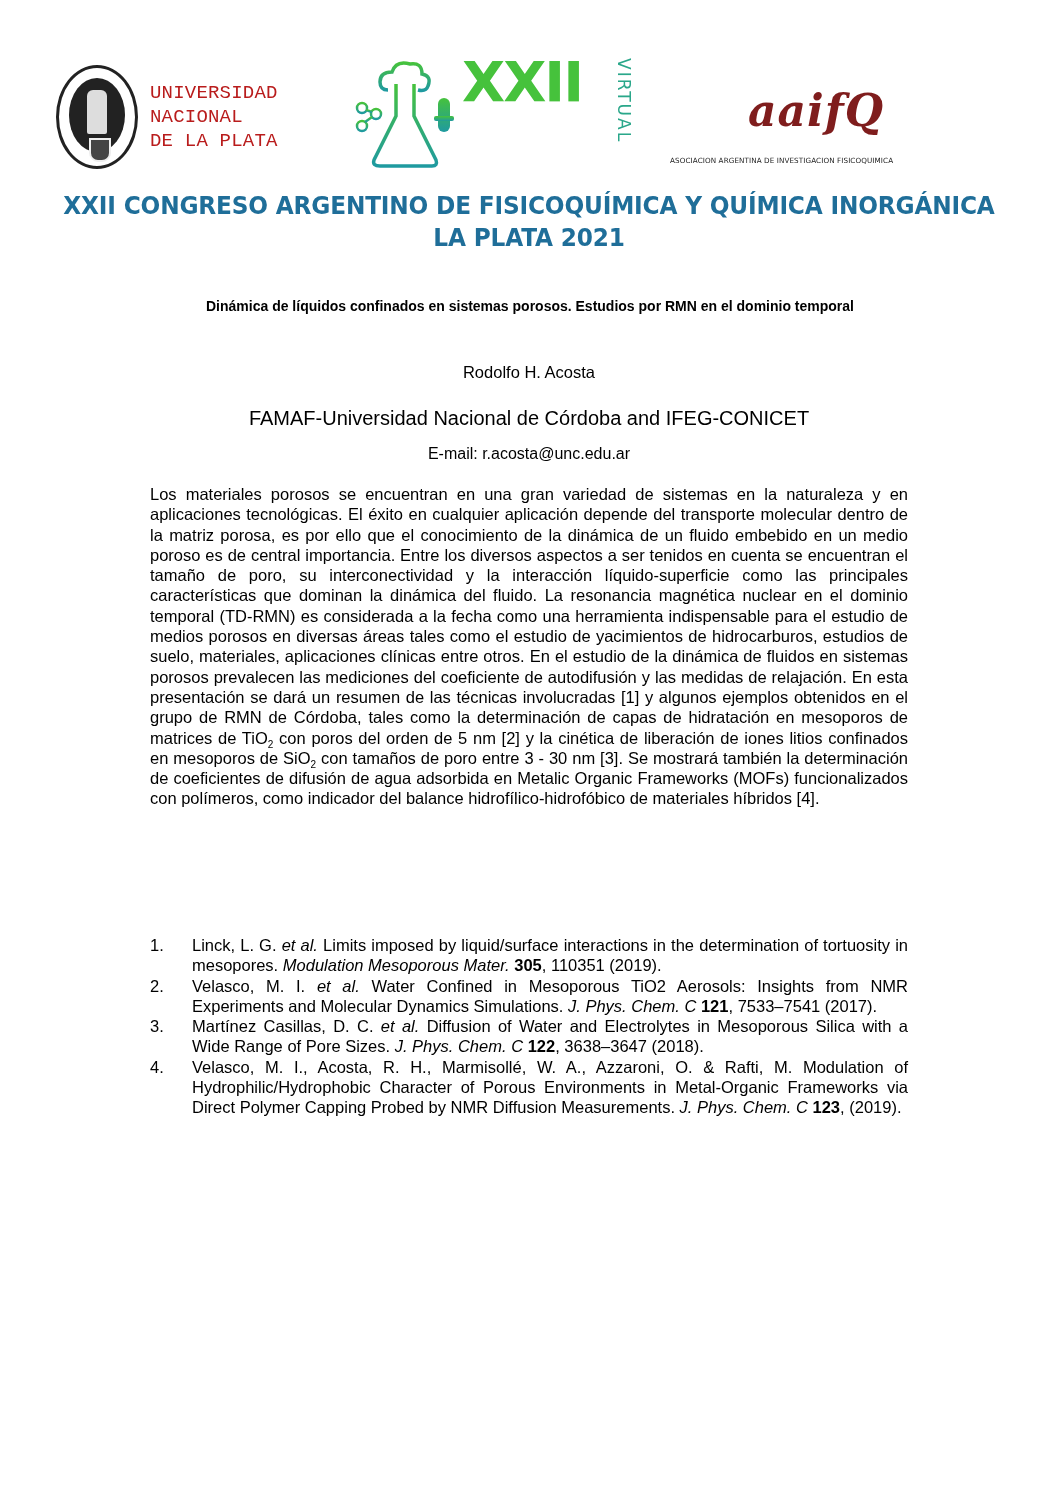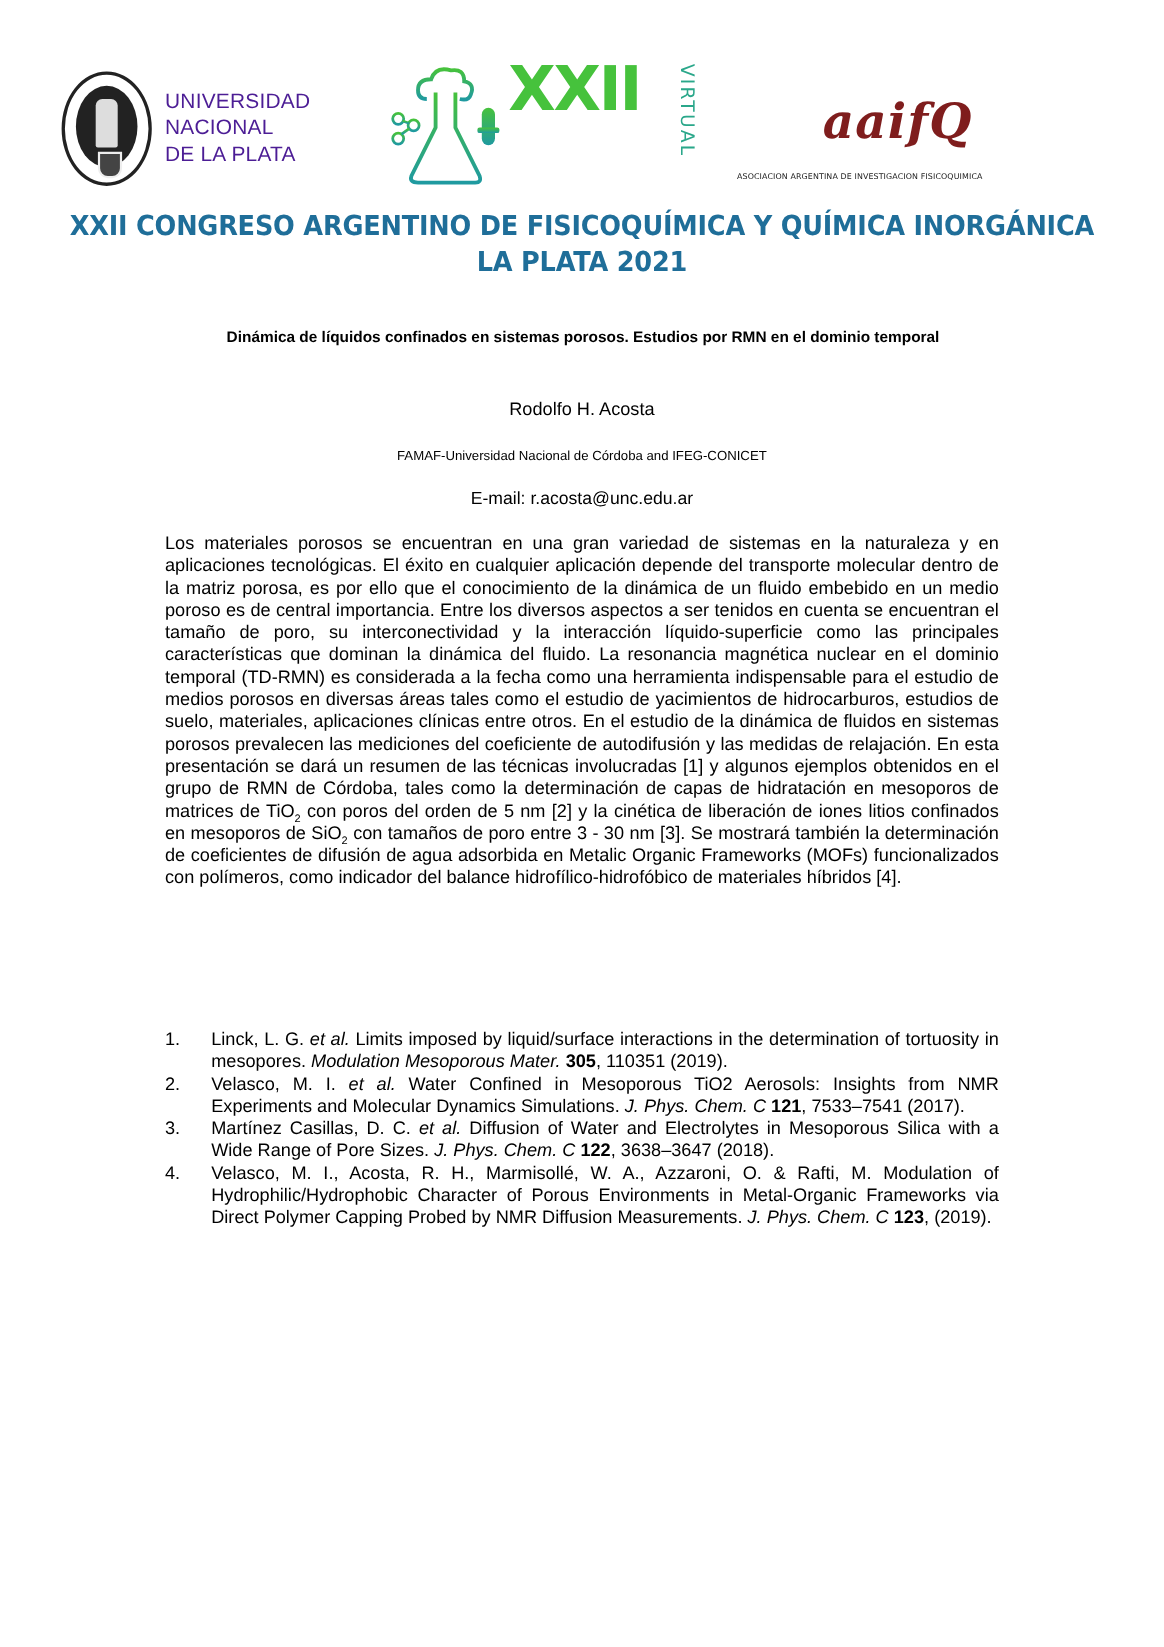--- a/index.html
+++ b/index.html
@@ -4,39 +4,39 @@
 <style>
   html, body { margin: 0; padding: 0; background: #ffffff; }
   body { width: 1058px; height: 1497px; position: relative; overflow: hidden; font-family: "Liberation Sans", sans-serif; color: #000; }
 
   
   .unlp { position: absolute; left: 56px; top: 62px; width: 230px; height: 110px; display: flex; align-items: center; }
   .unlp-seal { width: 82px; height: 104px; border-radius: 50% / 50%; border: 3px solid #222; position: relative; box-sizing: border-box; background: #fff; overflow: hidden; }
   .unlp-seal .inner { position: absolute; left: 10px; top: 10px; right: 10px; bottom: 14px; border-radius: 50%; background: #222; }
   .unlp-seal .fig { position: absolute; left: 28px; top: 22px; width: 20px; height: 44px; background: #ddd; border-radius: 6px 6px 2px 2px; }
   .unlp-seal .shield { position: absolute; left: 30px; top: 70px; width: 18px; height: 20px; border: 2px solid #eee; border-radius: 0 0 9px 9px; background: #444; }
-  .unlp-text { margin-left: 12px; font-family: Liberation Sans, sans-serif; font-size: 19px; line-height: 24px; color: #4c1d95; letter-spacing: 0.2px; }
+  .unlp-text { margin-left: 12px; font-family: Liberation Mono, monospace; font-size: 19px; line-height: 24px; color: #b91c1c; letter-spacing: 0.2px; }
 
   .cafqi { position: absolute; left: 350px; top: 50px; width: 300px; height: 130px; }
   .cafqi svg { position: absolute; left: 0; top: 0; }
   .cafqi-xxii { position: absolute; left: 112px; top: 4px; font-family: "DejaVu Sans", sans-serif; font-weight: bold; font-size: 56px; line-height: 56px; color: #46c23c; letter-spacing: -2px; }
   .cafqi-name { position: absolute; left: 112px; top: 62px; font-family: "DejaVu Sans", sans-serif; font-weight: bold; font-size: 50px; line-height: 56px; color: #1f9aa0; letter-spacing: -1px; }
   .cafqi-virtual { position: absolute; left: 264px; top: 8px; font-family: "DejaVu Sans", sans-serif; font-size: 17px; color: #2aa78a; writing-mode: vertical-rl; letter-spacing: 2px; }
 
   .aaifq { position: absolute; left: 670px; top: 86px; width: 290px; height: 90px; }
   .aaifq-mark { position: absolute; left: 78px; top: 0px; font-family: "DejaVu Serif", serif; font-style: italic; font-weight: bold; font-size: 44px; line-height: 50px; color: #7f1d1d; letter-spacing: 1px; }
   .aaifq-sub { position: absolute; left: 0px; top: 70px; width: 290px; font-family: "DejaVu Sans", sans-serif; font-size: 7.2px; color: #222; letter-spacing: 0.1px; white-space: nowrap; }
 
   
   .congress { position: absolute; left: 0; top: 190px; width: 1058px; text-align: center; font-family: "DejaVu Sans", sans-serif; font-weight: bold; font-size: 25px; line-height: 32px; color: #1f6e99; letter-spacing: -0.2px; transform: scaleX(0.93); transform-origin: center top; }
 
   
   .title { position: absolute; left: 150px; top: 296px; width: 760px; text-align: center; font-weight: bold; font-size: 14px; line-height: 20px; }
   .author { position: absolute; left: 0; top: 363px; width: 1058px; text-align: center; font-weight: normal; font-size: 16.5px; }
-  .affil { position: absolute; left: 0; top: 407px; width: 1058px; text-align: center; font-size: 12px; }
+  .affil { position: absolute; left: 0; top: 407px; width: 1058px; text-align: center; font-size: 20px; }
   .email { position: absolute; left: 0; top: 445px; width: 1058px; text-align: center; font-size: 16px; }
 
   
   .abstract { position: absolute; left: 150px; top: 484px; width: 758px; font-size: 16.5px; line-height: 20.3px; text-align: justify; margin: 0; }
   .abstract sub { font-size: 10px; line-height: 0; }
 
   .refs { position: absolute; left: 150px; top: 935px; width: 758px; margin: 0; padding: 0; list-style: none; font-size: 16.5px; line-height: 20.3px; }
   .refs li { display: flex; margin: 0; }
   .refs .num { width: 42px; flex: 0 0 42px; }
   .refs .txt { flex: 1; text-align: justify; }

